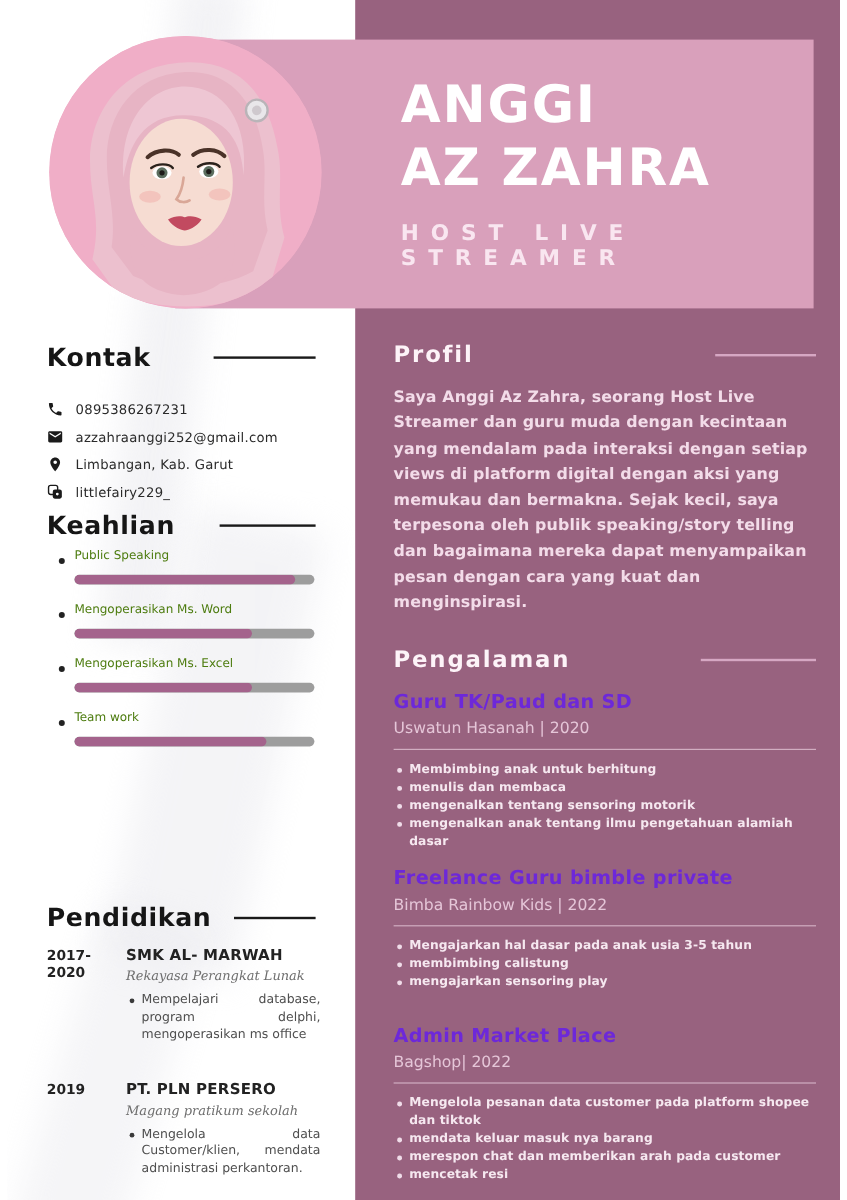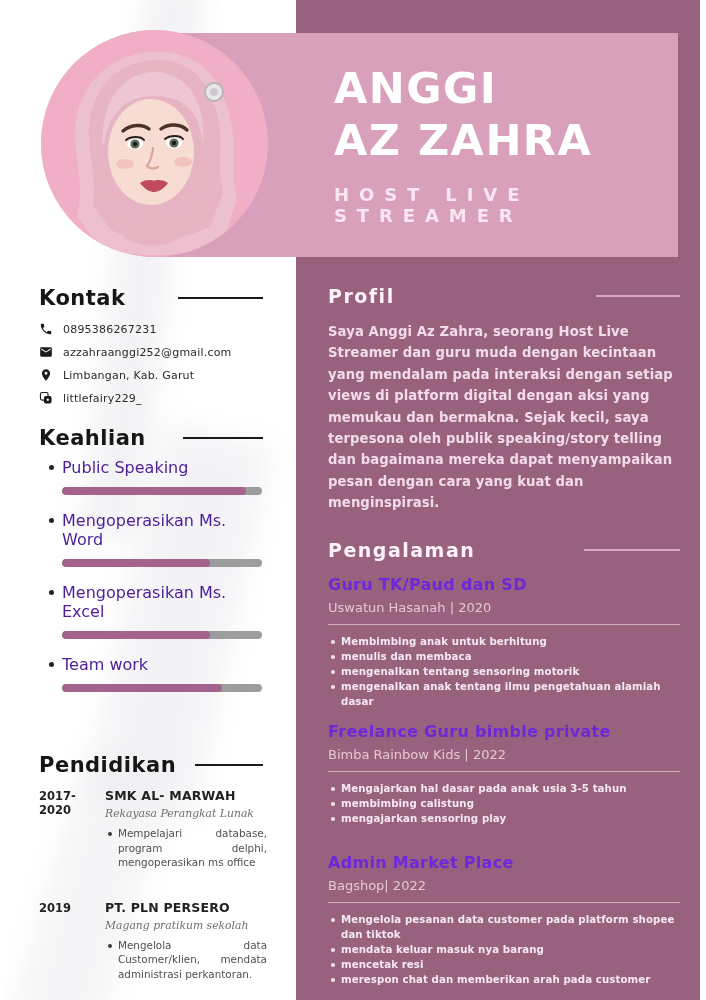--- a/index.html
+++ b/index.html
@@ -31,29 +31,29 @@
   .photo{position:absolute;left:35px;top:30px;width:227px;height:227px;border-radius:50%;overflow:hidden;z-index:3;background:var(--photo-bg);}
   .photo svg{display:block;}
 
   
   .left{position:absolute;left:33px;top:0;width:224px;height:1000px;z-index:4;color:var(--ink);}
   .lhead{position:absolute;left:0;width:224px;display:flex;align-items:center;justify-content:space-between;}
   .lhead h2{font-size:21px;font-weight:bold;letter-spacing:.5px;color:#161616;}
   .lrule{height:2px;background:#1a1a1a;}
   .w85{width:85px;} .w80{width:80px;} .w68{width:68px;}
 
-  .contact{position:absolute;left:0;top:322px;width:224px;text-align:right;}
+  .contact{position:absolute;left:0;top:334px;width:224px;text-align:right;}
   .c-row{display:flex;align-items:center;margin-bottom:9px;height:14px;}
   .c-ic{width:14px;height:14px;flex:0 0 14px;color:#1b1b1b;}
   .c-ic svg{width:14px;height:14px;display:block;}
   .c-txt{margin-left:10px;font-size:11px;color:#2a2a2a;letter-spacing:.2px;}
 
   .skills{position:absolute;left:0;top:458px;width:224px;list-style:none;}
   .sk{margin-bottom:16px;}
-  .sk-label{position:relative;padding-left:23px;font-size:16px;color:#4c1d95;margin-bottom:10px;}
+  .sk-label{position:relative;padding-left:23px;font-size:10px;color:#4d7c0f;margin-bottom:10px;}
   .sk-label::before{content:"";position:absolute;left:10px;top:7px;width:5px;height:5px;border-radius:50%;background:#222;}
   .sk-bar{margin-left:23px;width:200px;height:8px;border-radius:5px;background:var(--bar-track);overflow:hidden;}
   .sk-fill{height:100%;border-radius:5px;background:var(--accent-fill);}
 
   .edu{position:absolute;left:0;top:788px;width:228px;}
   .edu-item{display:flex;margin-bottom:30px;}
   .edu-years{flex:0 0 66px;font-size:11.5px;font-weight:bold;color:#222;padding-top:1px;}
   .edu-body{flex:1;}
   .edu-school{font-size:12.5px;font-weight:bold;color:#222;letter-spacing:.2px;}
   .edu-major{margin-top:4px;font-size:10.8px;font-style:italic;color:#6e6e6e;font-family:"DejaVu Serif","Liberation Serif",serif;}
@@ -270,22 +270,22 @@
       </ul>
     </section>
 
     <section class="exp">
       <div class="exp-title">Admin Market Place</div>
       <div class="exp-org">Bagshop| 2022</div>
       <div class="exp-div"></div>
       <ul class="exp-bullets">
         <li>Mengelola pesanan data customer pada platform shopee dan tiktok</li>
         <li>mendata keluar masuk nya barang</li>
+        <li>merespon chat dan memberikan arah pada customer</li>
         <li>mencetak resi</li>
-        <li>merespon chat dan memberikan arah pada customer</li>
       </ul>
     </section>
 
     <section class="exp">
       <div class="exp-title">Host Live Streamer</div>
 
     </section>
 
   </main>
 </div>

